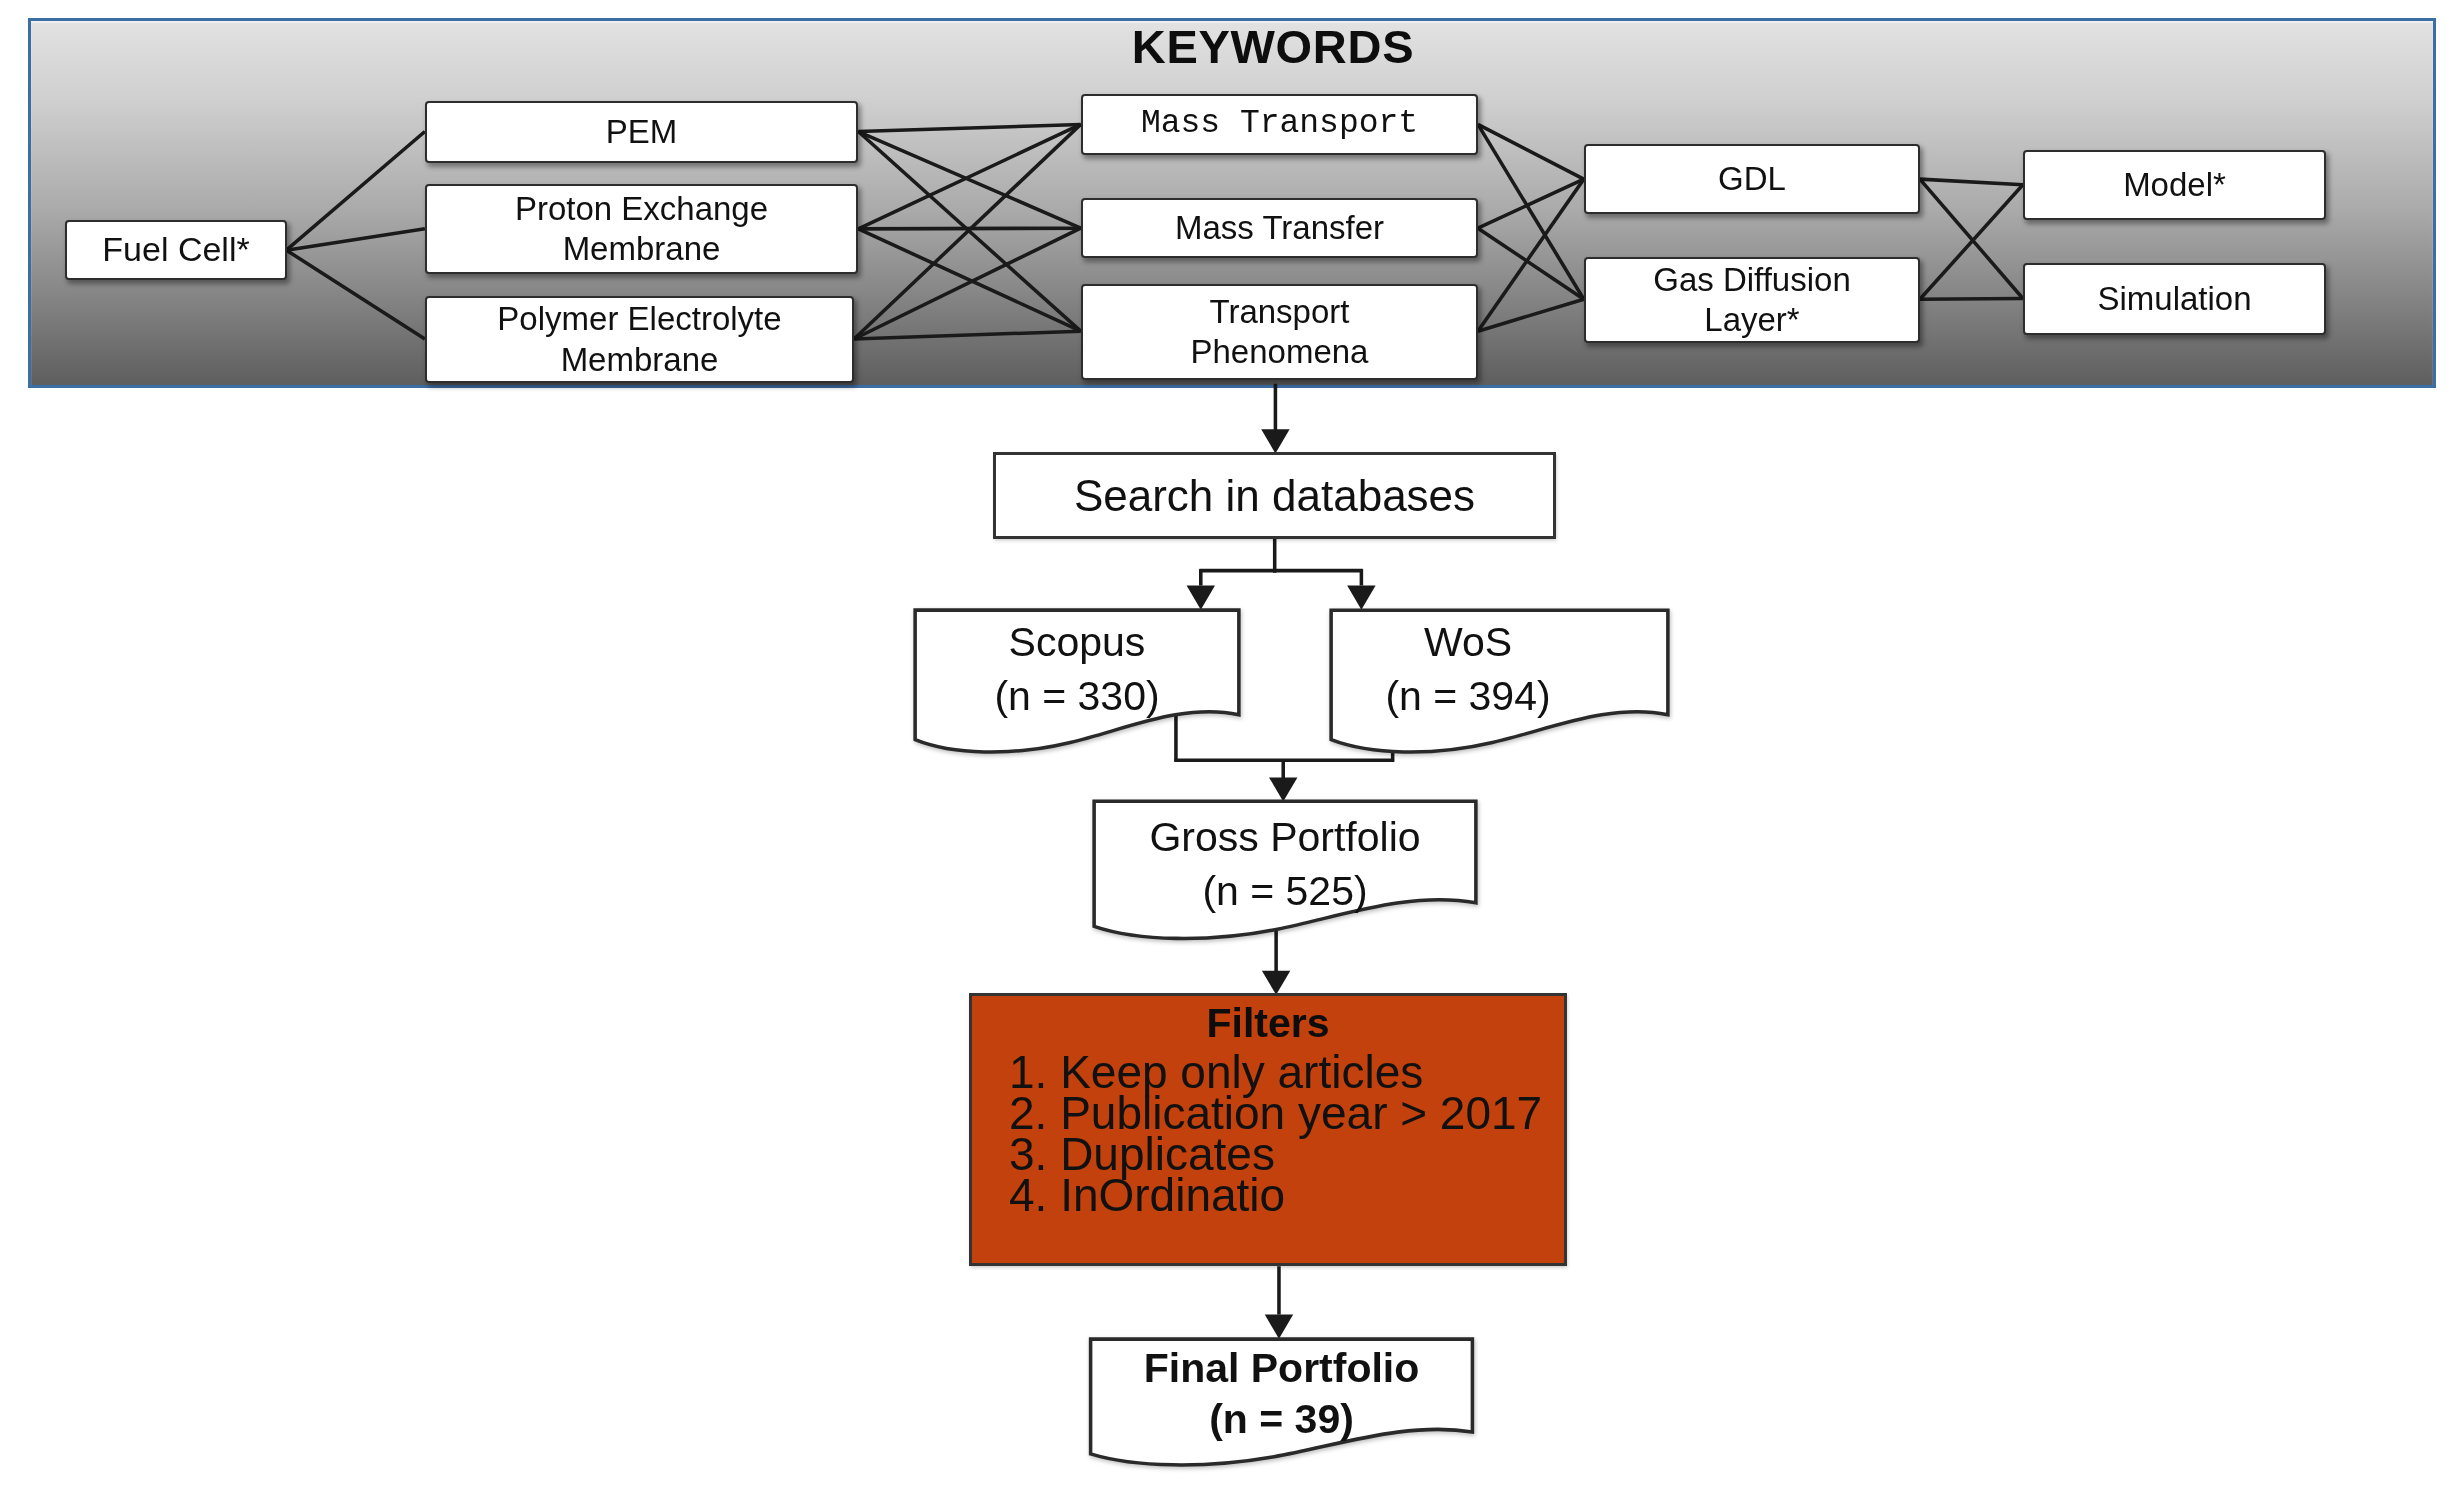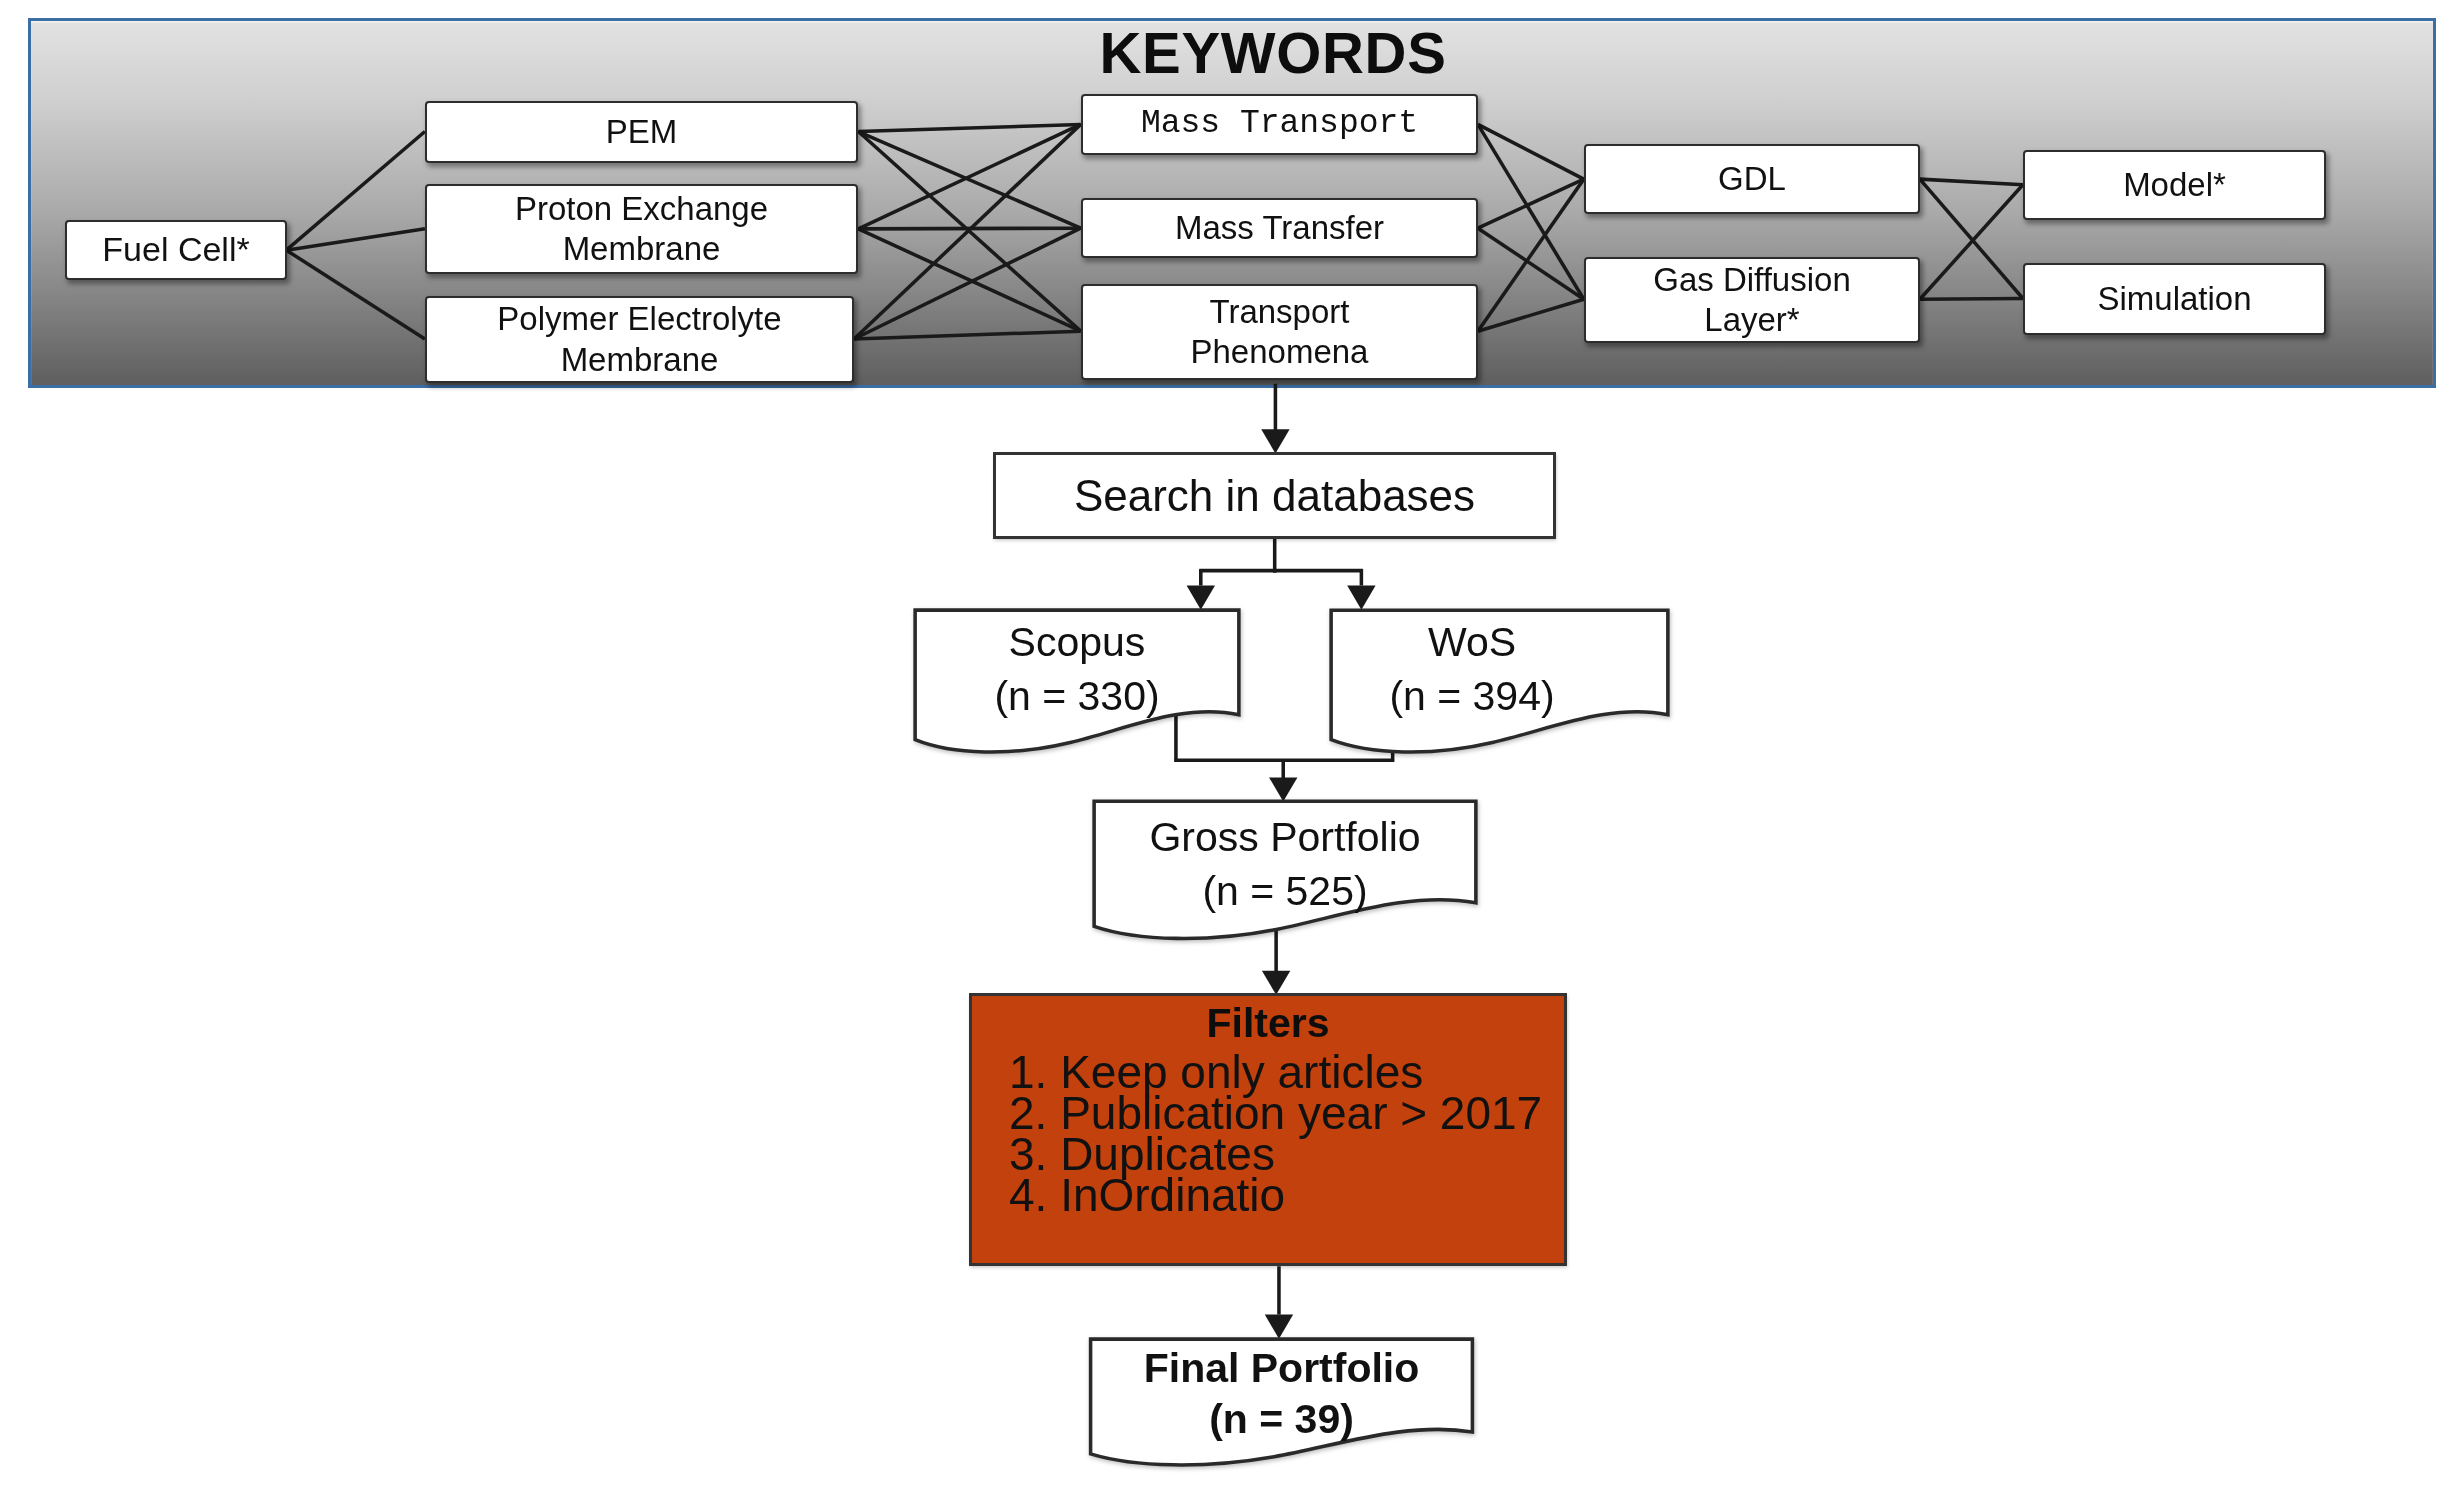--- a/index.html
+++ b/index.html
@@ -9,21 +9,21 @@
   }
   
   .panel{
     position:absolute;left:28px;top:18px;width:2408px;height:370px;box-sizing:border-box;
     border:3.6px solid #3c6ea6;
     background:linear-gradient(180deg,#e2e2e2 0%,#cfcfcf 22%,#aaaaaa 52%,#7e7e7e 80%,#5e5e5e 100%);
     box-shadow:inset 0 1.4px 1.4px rgba(255,255,255,.6);
   }
   .panel-title{
     position:absolute;left:1060px;top:18.5px;width:426px;text-align:center;
-    font-size:58px;font-weight:bold;color:#0d0d0d;letter-spacing:0.7px;
+    font-size:47px;font-weight:bold;color:#0d0d0d;letter-spacing:0.7px;
   }
   .kw{
     position:absolute;box-sizing:border-box;background:#ffffff;border:2.8px solid #2d2d2d;
     border-radius:4px;display:flex;align-items:center;justify-content:center;text-align:center;
     font-size:33px;line-height:1.22;color:#111;white-space:pre-line;
     box-shadow:2.1px 3.6px 5px rgba(0,0,0,.38);z-index:3;
   }
   
   .rect{
     position:absolute;box-sizing:border-box;background:#fff;border:3.6px solid #333;
@@ -125,21 +125,21 @@
   <div class="doc" style="left:913px;top:608px;width:328px;height:153px;">
     <svg width="328" height="153" viewBox="0 0 461 215">
       <path d="M3,3 H458 V150 C378,133 295,172 221,189 C138,209 55,206 3,185 Z" fill="#ffffff" stroke="#2a2a2a" stroke-width="5"></path>
     </svg>
     <div class="doc-text" style="top:7px;">
       <div>Scopus</div>
       <div>(n = 330)</div>
     </div>
   </div>
 
-  <div class="doc" style="left:1329px;top:608px;width:278px;height:153px;padding-left:8px;">
+  <div class="doc" style="left:1329px;top:608px;width:278px;height:153px;">
     <svg width="341" height="153" viewBox="0 0 480 215">
       <path d="M3,3 H477 V150 C394,133 307,172 230,189 C144,209 58,206 3,185 Z" fill="#ffffff" stroke="#2a2a2a" stroke-width="5"></path>
     </svg>
     <div class="doc-text" style="top:7px;">
       <div>WoS</div>
       <div>(n = 394)</div>
     </div>
   </div>
 
   <div class="doc" style="left:1092px;top:799px;width:386px;height:148px;">

